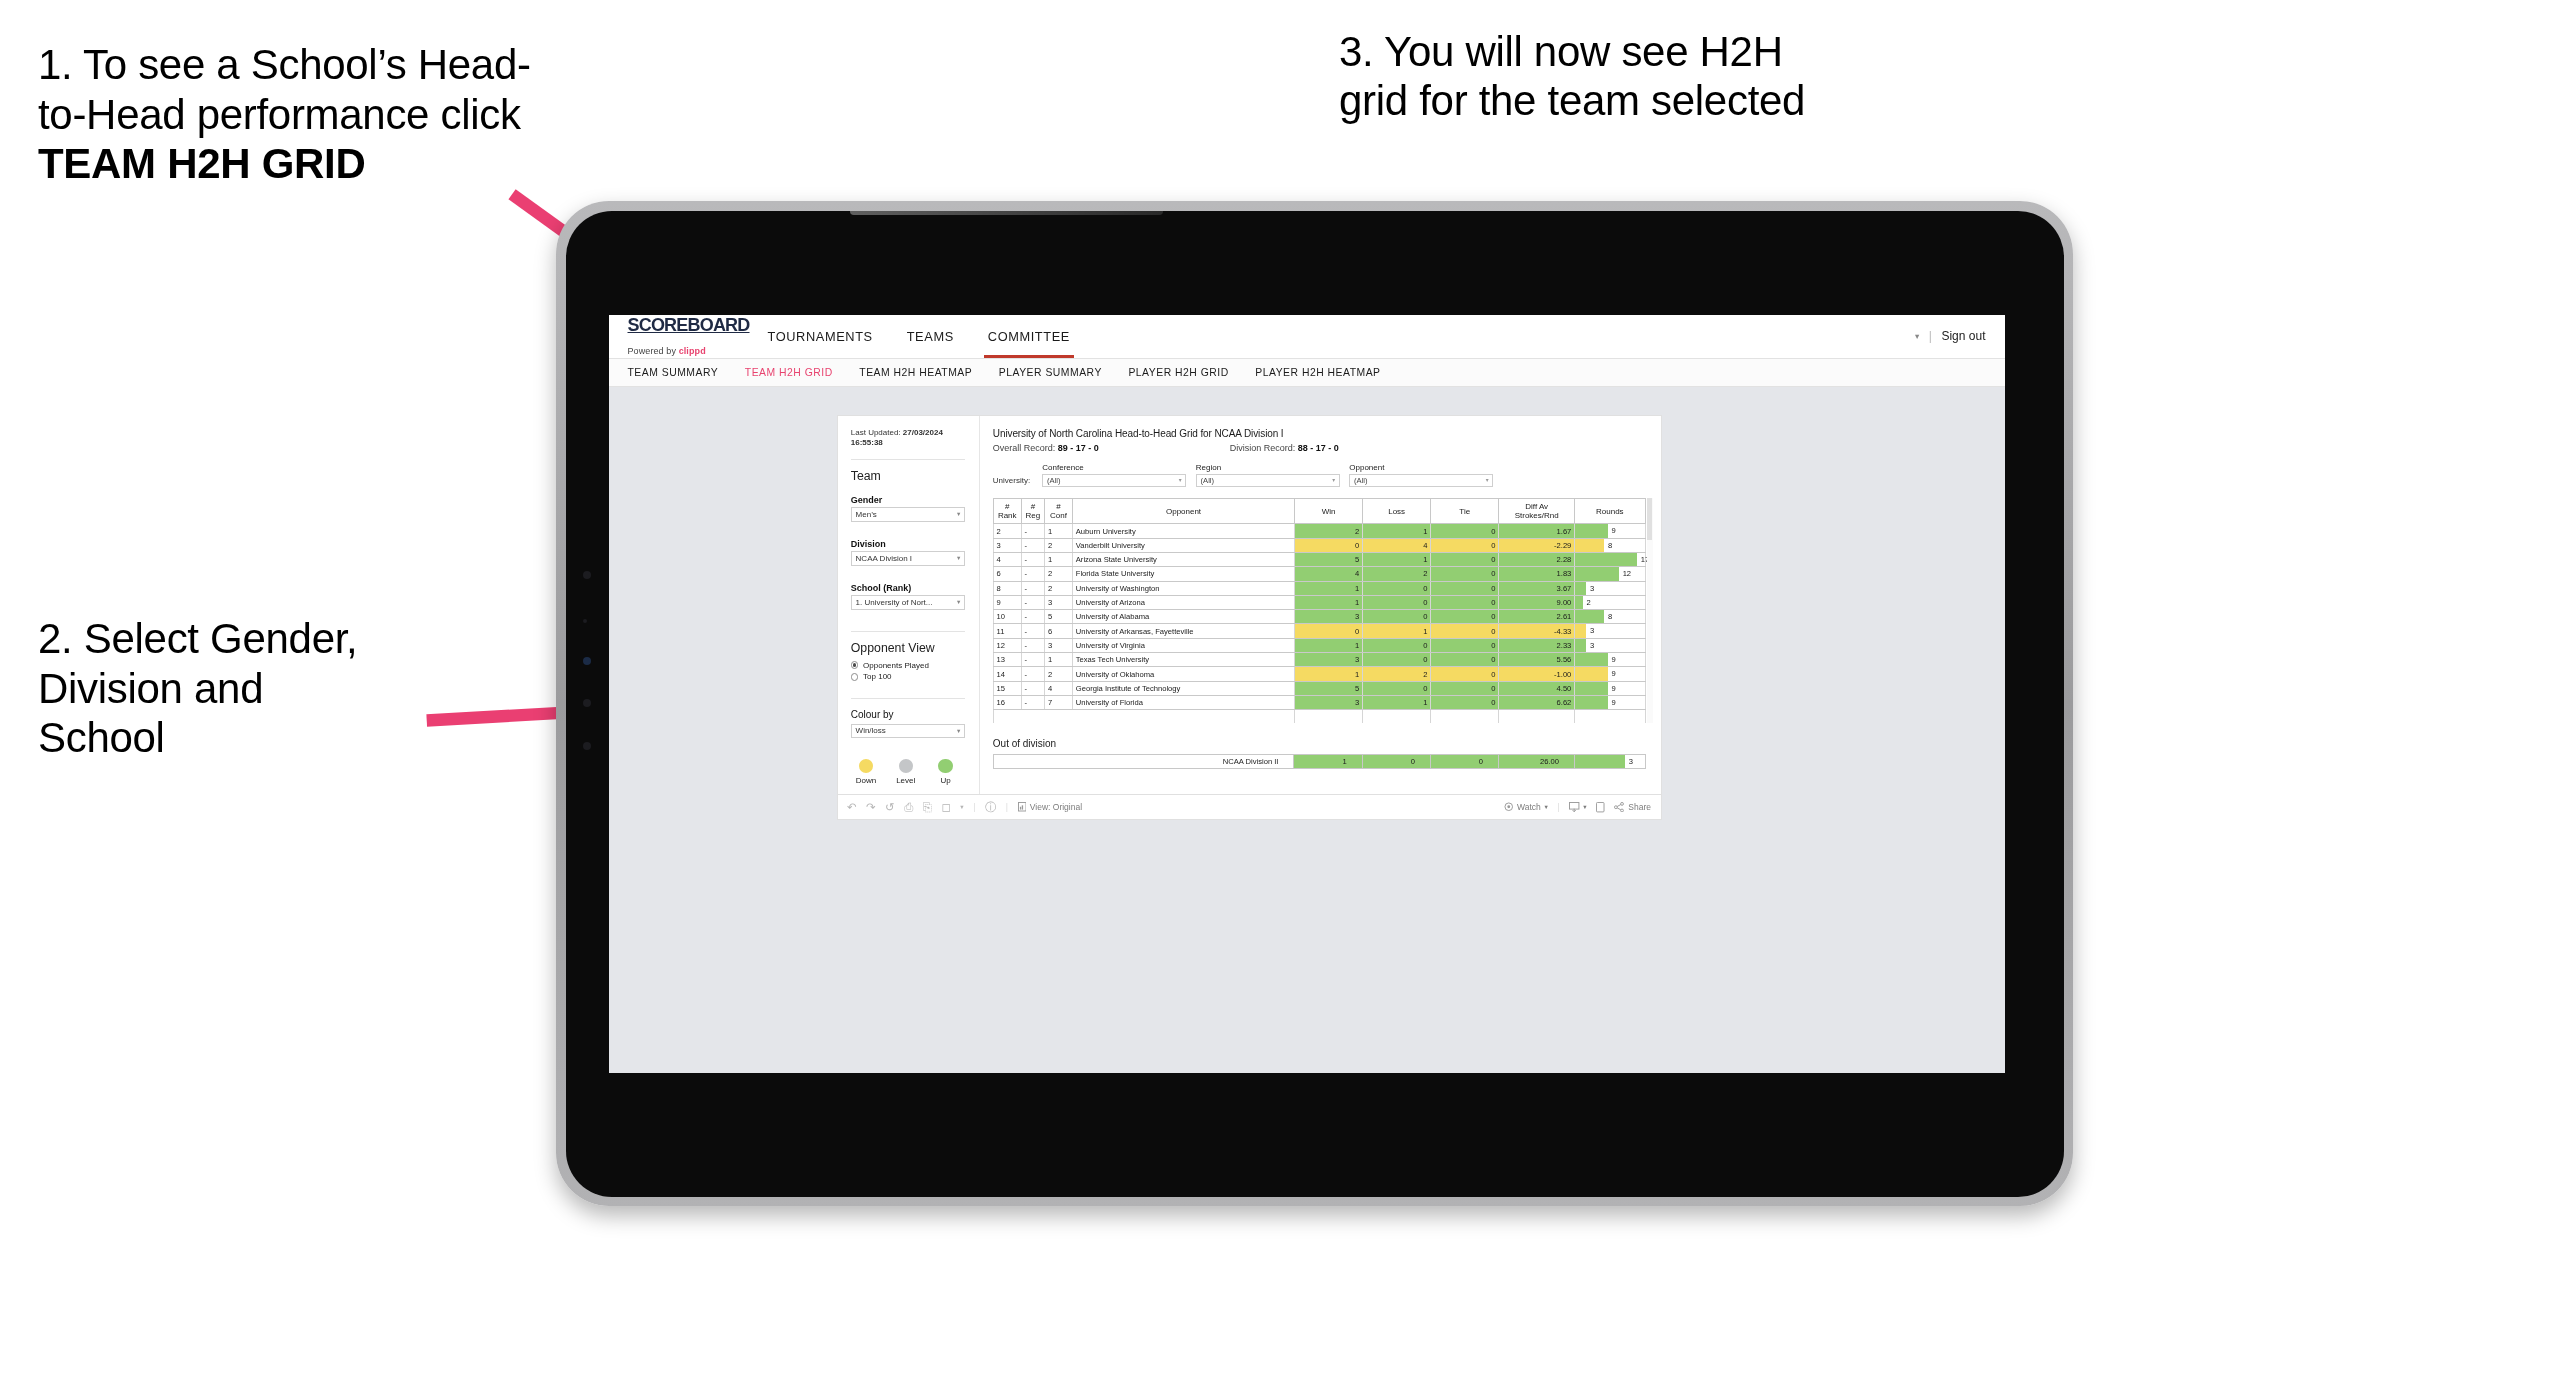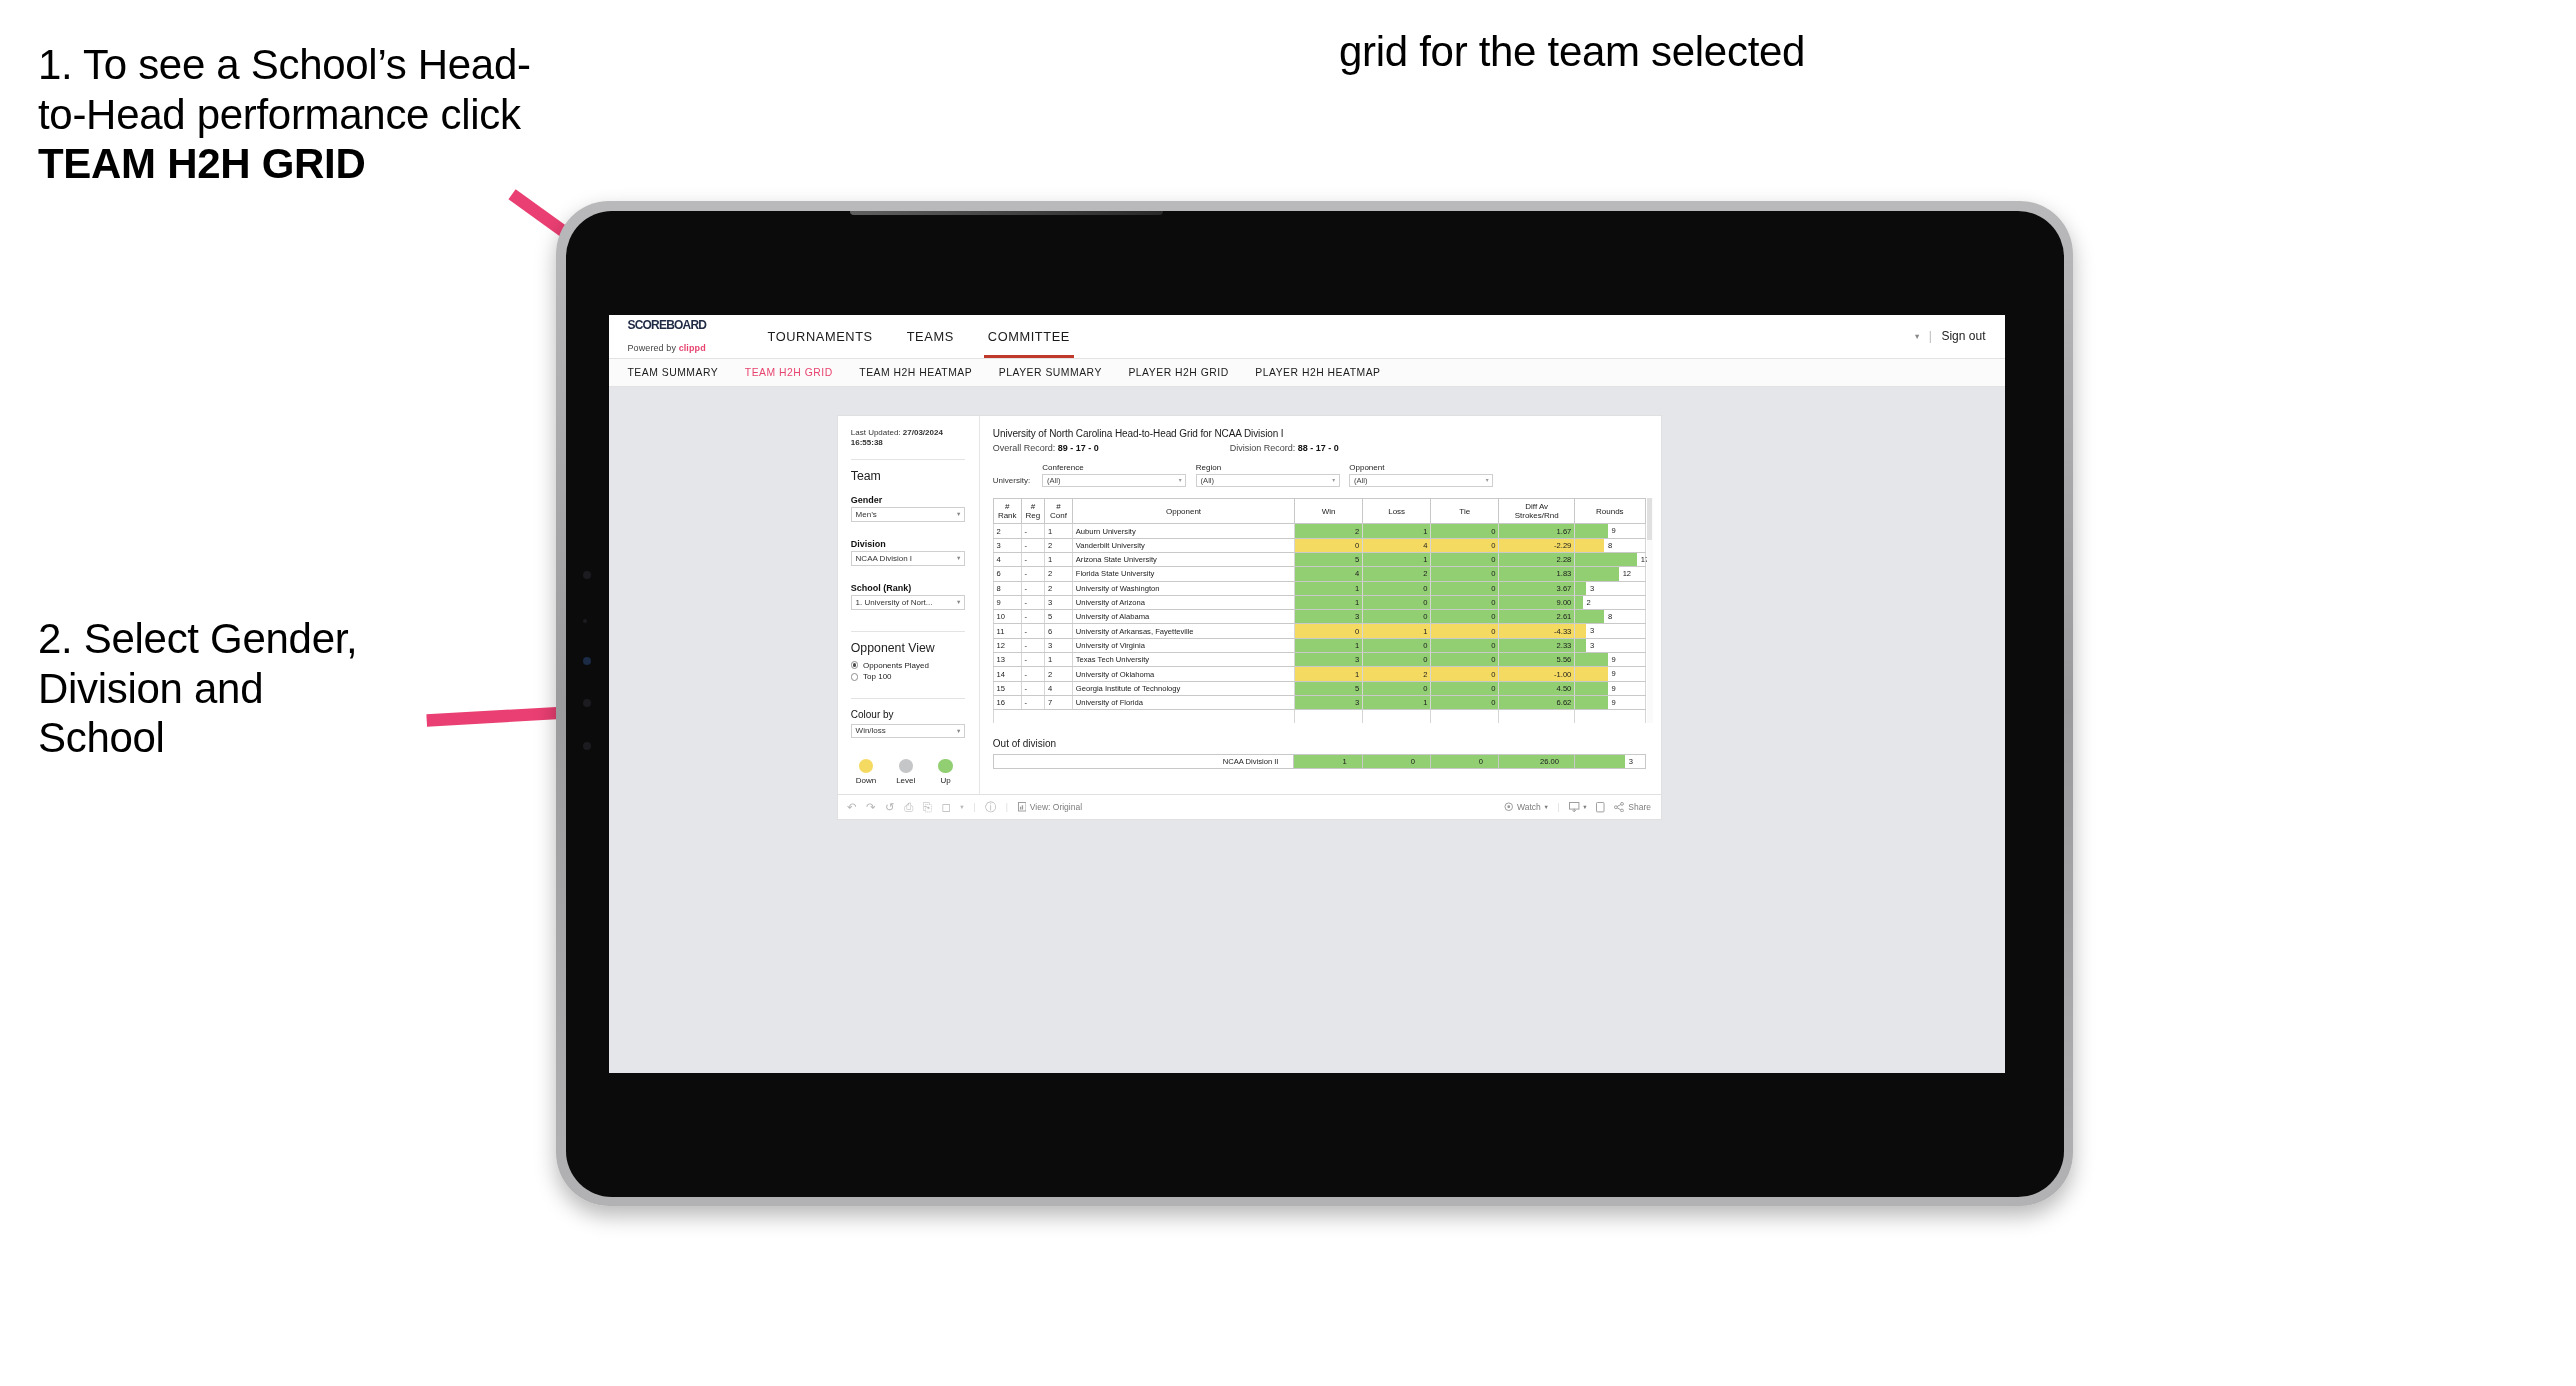--- a/index.html
+++ b/index.html
@@ -72,22 +72,22 @@
   
   .topbar {
     height: 44px; background: #ffffff;
     display: flex; align-items: center;
     border-bottom: 0.9px solid #e2e2e2;
     position: relative;
   }
   .logo-block { padding-left: 19px; width: 142px; }
   .logo-main {
     font-family: "Liberation Sans", sans-serif;
-    font-weight: 800; font-size: 12px; letter-spacing: -0.8px;
-    color: #1f2a44; line-height: 1;
+    font-weight: 800; font-size: 18px; letter-spacing: -0.8px;
+    color: #1f2a44; line-height: 1; text-decoration: underline;
   }
   .logo-sub { font-size: 9px; color:#444; margin-top:12px; letter-spacing:0.1px;}
   .logo-sub .clippd { color:#e8436f; font-weight:700; }
   .topnav { display: flex; align-items: center; height:100%; }
   .topnav-item {
     font-size: 12.8px; color:#1b1b1b; letter-spacing:0.6px;
     padding: 0 17px; height:100%; display:flex; align-items:center;
     cursor: pointer; position: relative; text-align: center;
   }
   .topnav-item.active::after {
@@ -240,20 +240,21 @@
     <div class="strong">TEAM H2H GRID</div>
   </div>
 
   <div class="anno" id="anno-2">
     <div>2. Select Gender,</div>
     <div>Division and</div>
     <div>School</div>
   </div>
 
   <div class="anno" id="anno-3">
+    <div>3. You will now see H2H</div>
     <div>grid for the team selected</div>
   </div>
 
   <svg class="arrow-svg" viewBox="0 0 2717 1462">
     <defs>
       <marker id="ah" markerWidth="5" markerHeight="5" refX="2.6" refY="2.5" orient="auto">
         <path d="M0,0 L5,2.5 L0,5 z" fill="#ea3f72"></path>
       </marker>
     </defs>
 

